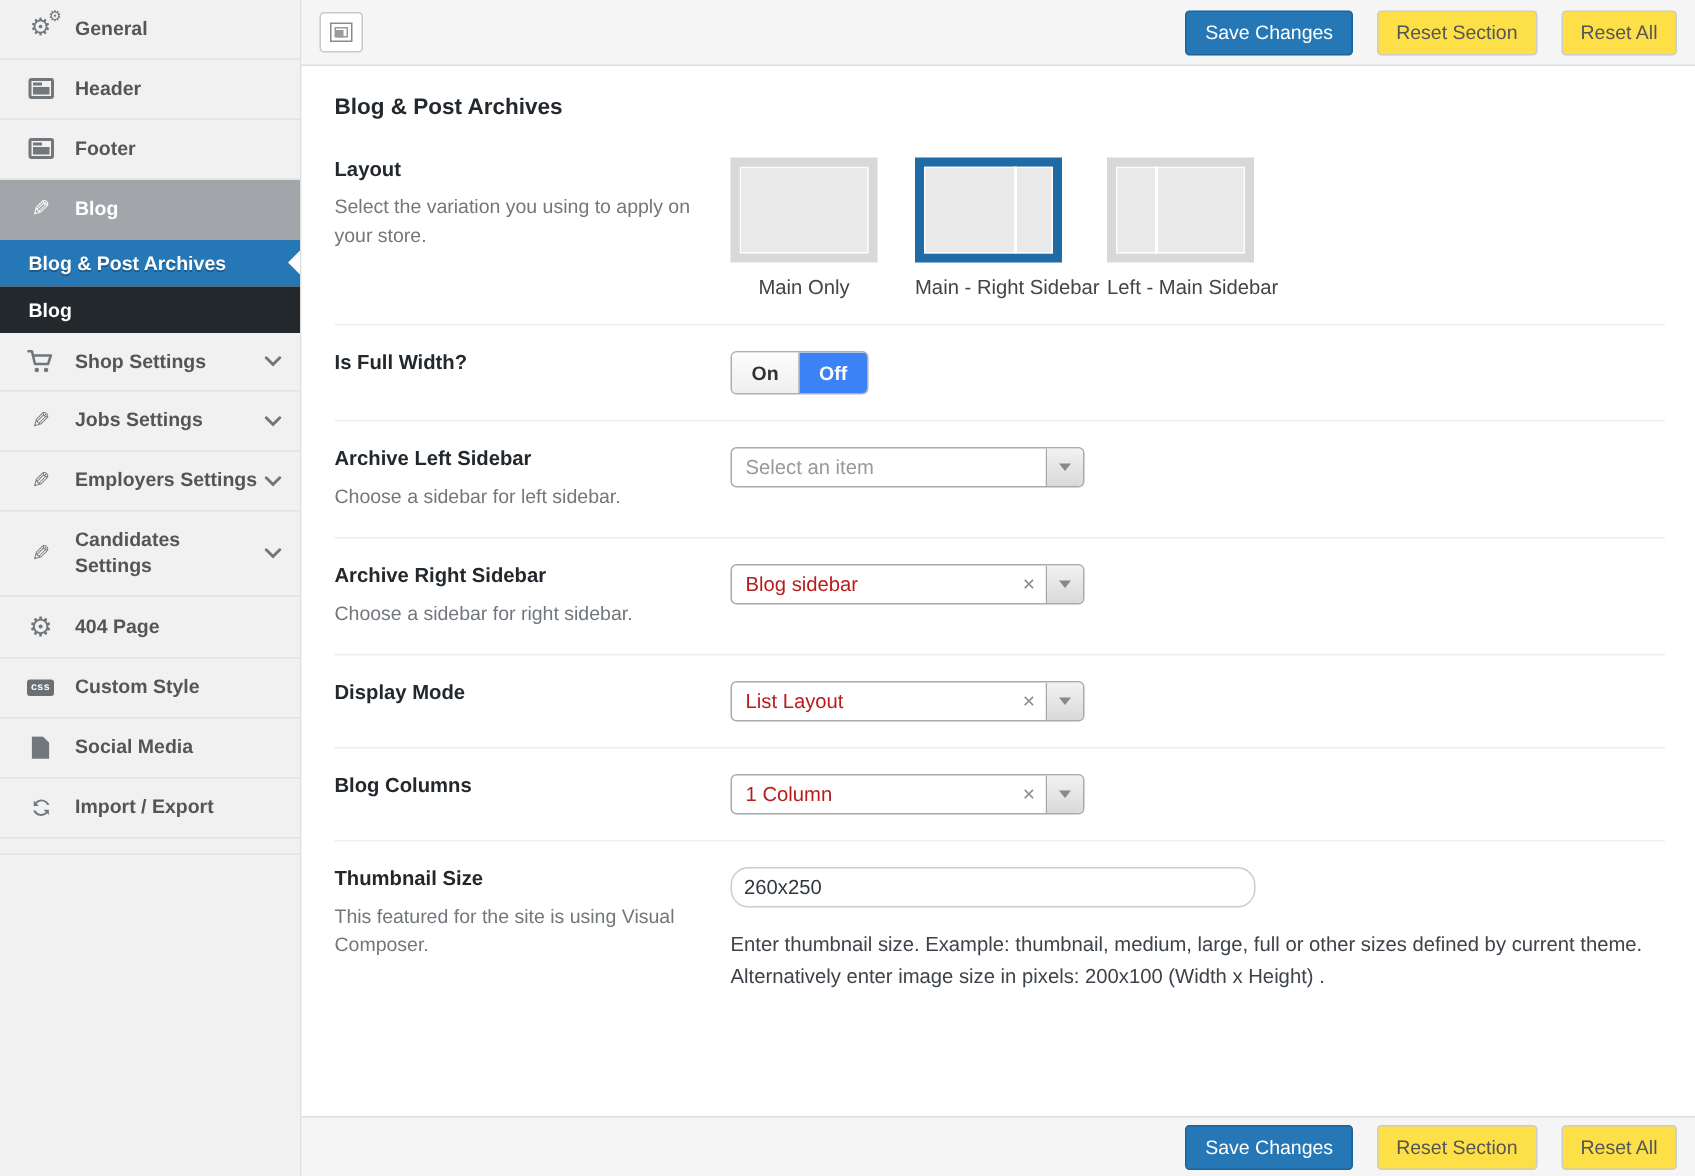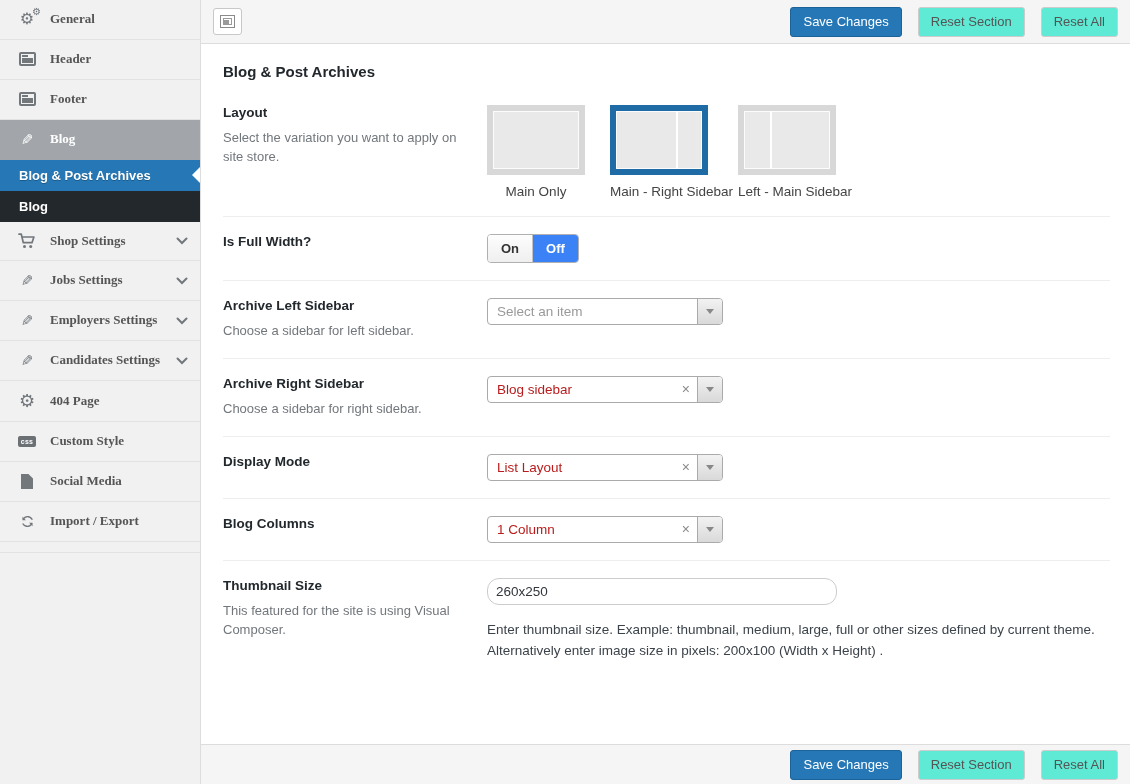--- a/index.html
+++ b/index.html
@@ -7,21 +7,21 @@
   body {
     font-family:"Liberation Sans","DejaVu Sans",sans-serif;
     display:flex; background:#fff; color:#32373c;
     --accent:#2577b5; --accent-dark:#1c6399; --sel-border:#1f6ba6;
     --active-gray:#a2a6aa; --submenu-dark:#23282d;
   }
   
   .sidebar { width:201px; min-width:201px; height:100%; background:#f1f1f1; border-right:1px solid #ddd; }
   .sb-item { display:flex; align-items:center; padding:11px 12px 11px 16px; border-bottom:1px solid #e2e2e2; color:#555; font-size:13px; font-weight:700; cursor:pointer; }
   .sb-ic { width:22px; margin-right:12px; color:#72777c; display:flex; justify-content:center; align-items:center; flex-shrink:0; }
-  .sb-label { flex:1; line-height:1.3;font-family:Liberation Serif, serif; }
+  .sb-label { flex:1; line-height:1.3; }
   .sb-chev { margin-left:4px; display:flex; }
   .sb-item.active { background:var(--active-gray); color:#fff; border-bottom-color:var(--active-gray); }
   .sb-item.active .sb-ic { color:#fff; }
   .sb-sub { position:relative; padding:8px 12px 8px 19px; font-size:13px; font-weight:700; cursor:pointer; }
   .sb-sub-blue { background:var(--accent); color:#fff; text-shadow:0 1px 0 rgba(0,0,0,.25); }
   .sb-sub-blue .sb-arrow { position:absolute; right:0; top:50%; margin-top:-8px; width:0; height:0;
     border-top:8px solid transparent; border-bottom:8px solid transparent; border-right:8px solid #fff; }
   .sb-sub-dark { background:var(--submenu-dark); color:#fff; }
   .sb-tail { height:11px; border-bottom:1px solid #e2e2e2; }
   
@@ -40,21 +40,21 @@
   .topbar, .bottombar { background:#f5f5f5; display:flex; align-items:center; padding:0 12px; }
   .topbar { height:44px; border-bottom:1px solid #ddd; }
   .bottombar { height:40px; border-top:1px solid #ddd; justify-content:flex-end; }
   .pt-btn { width:29px; height:27px; background:#fff; border:1px solid #c8c8c8; border-radius:3px; display:flex; align-items:center; justify-content:center; cursor:pointer; }
   .pt-frame { width:15px; height:13px; border:1px solid #8a8a8a; position:relative; background:#fff; }
   .pt-frame::before { content:""; position:absolute; inset:2px; border:1px solid #9a9a9a; }
   .pt-frame::after { content:""; position:absolute; left:3px; top:4px; width:5px; height:5px; background:#9a9a9a; }
   .btn-group { margin-left:auto; display:flex; gap:16px; }
   .btn { height:30px; padding:0 12px; font-size:13px; border-radius:3px; cursor:pointer; font-family:inherit; }
   .btn-primary { background:var(--accent); border:1px solid var(--accent-dark); color:#fff; }
-  .btn-secondary { background:#5eead4; border:1px solid #ccc; color:#555; }
+  .btn-secondary { background:#fde047; border:1px solid #ccc; color:#555; }
   .content { flex:1; overflow:hidden; background:#fff; padding:0 20px 0 22px; }
   .page-title { font-size:15px; font-weight:700; color:#23282d; padding:19px 0 8px; }
   .row { display:flex; padding:17px 0; border-bottom:1px solid #eee; }
   .row-label { width:264px; min-width:264px; padding-right:24px; }
   .row-label .lbl { font-size:13.5px; font-weight:700; color:#23282d; }
   .row-label .desc { font-size:13px; color:#72777c; margin-top:9px; line-height:1.45; }
   .row-ctrl { flex:1; }
   
   .opts { display:flex; align-items:flex-start; }
   .opt { cursor:pointer; }
@@ -205,21 +205,21 @@
       <button class="btn btn-secondary">Reset All</button>
     </div>
   </div>
 
   <div class="content">
     <div class="page-title">Blog &amp; Post Archives</div>
 
     <div class="row">
       <div class="row-label">
         <div class="lbl">Layout</div>
-        <div class="desc">Select the variation you want to apply on site store.</div>
+        <div class="desc">Select the variation you using to apply on your store.</div>
       </div>
       <div class="row-ctrl">
         <div class="opts" id="layout-opts">
             <div class="opt">
               <div class="opt-box">
                 <div class="opt-inner"></div>
               </div>
               <div class="opt-label">Main Only</div>
             </div>
             <div class="opt selected">

